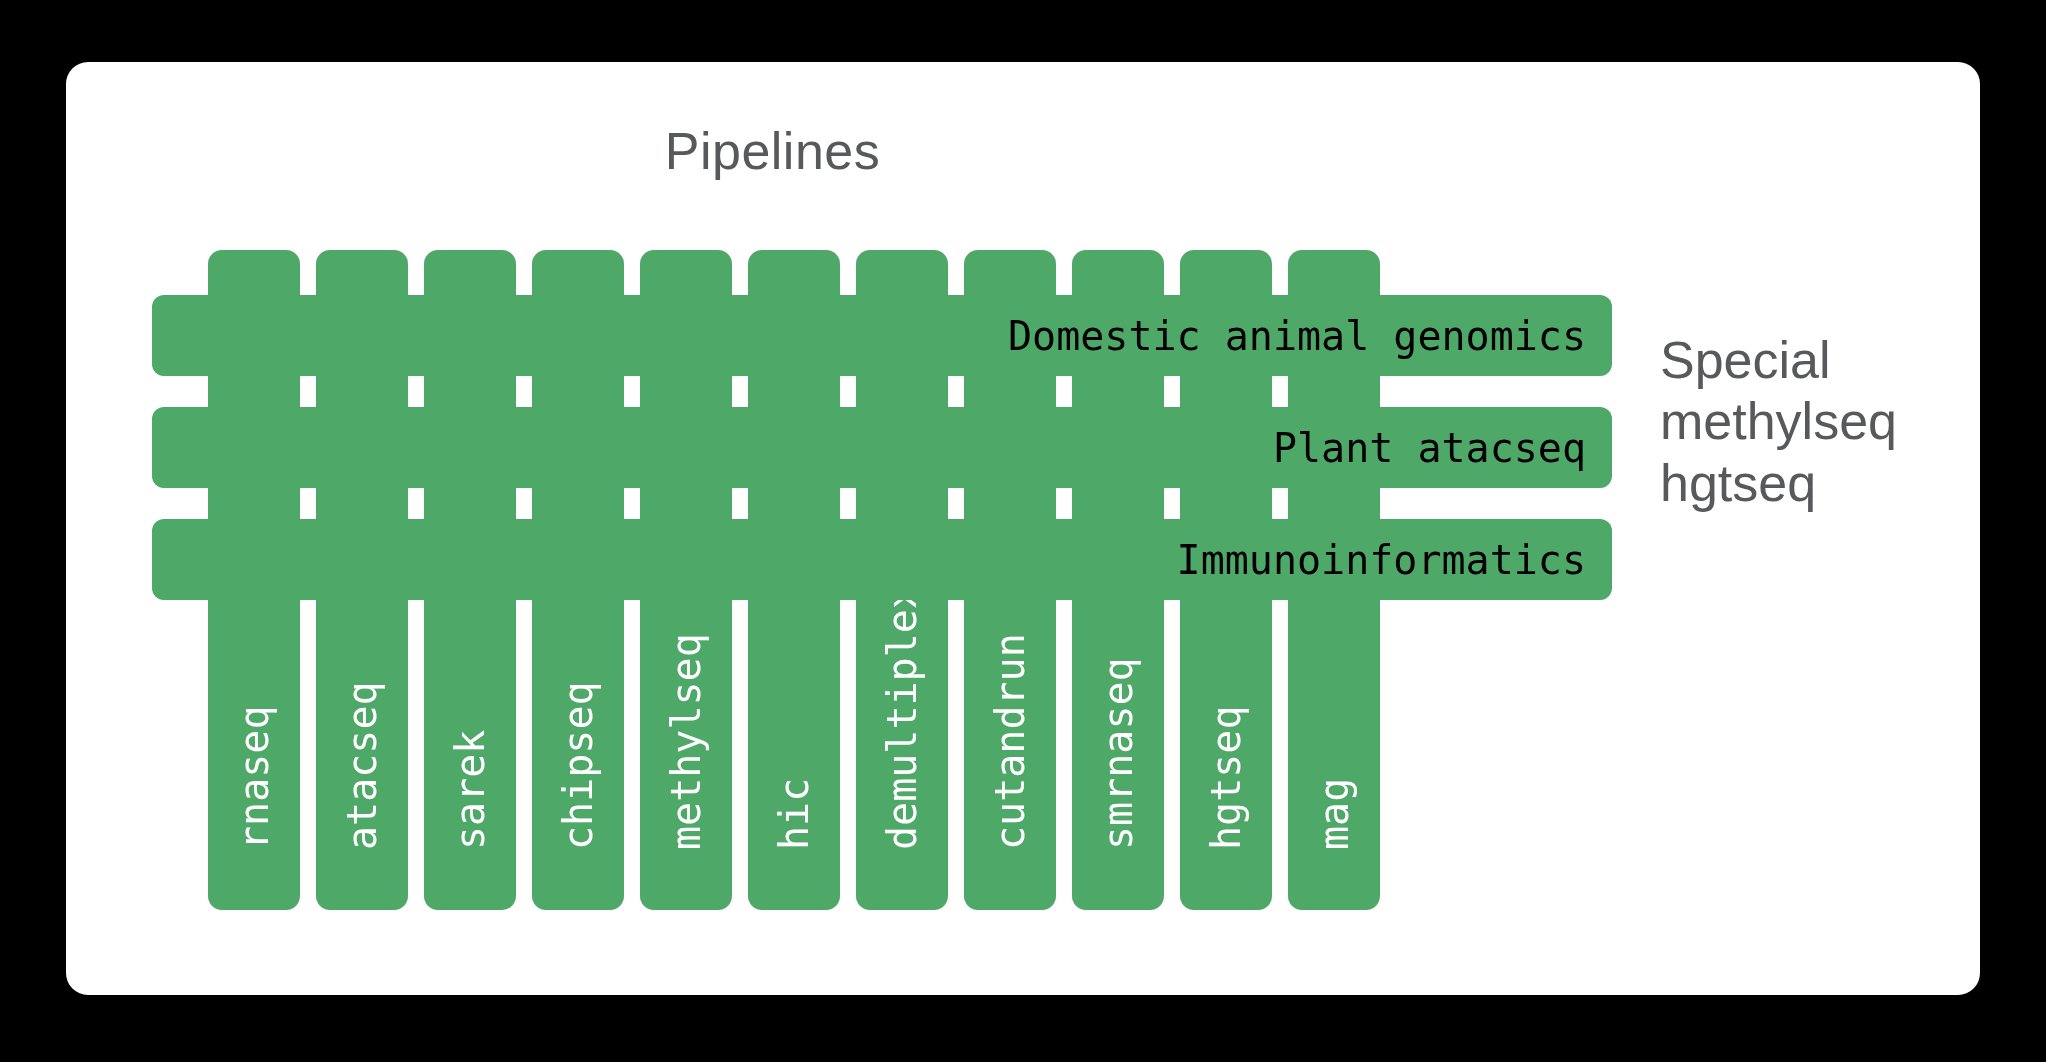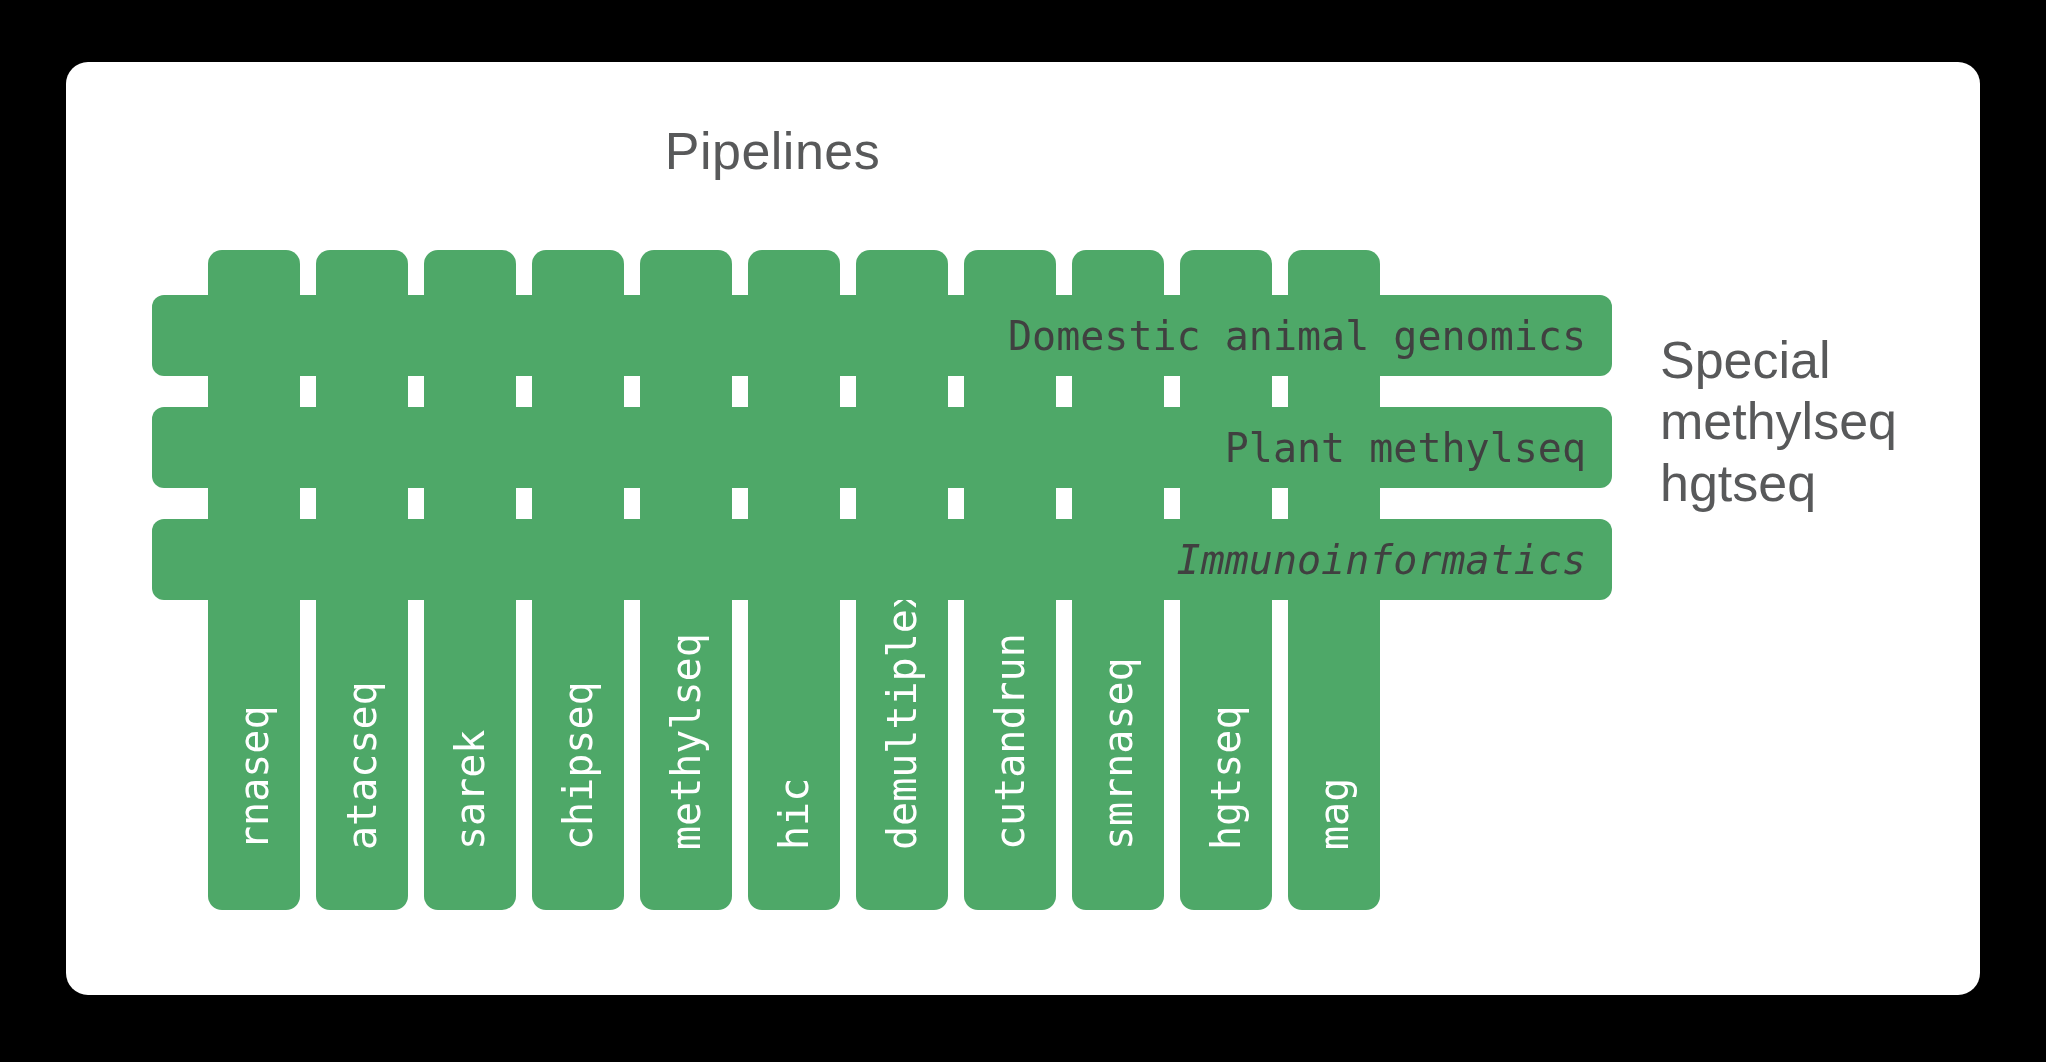--- a/index.html
+++ b/index.html
@@ -113,21 +113,21 @@
     box-sizing: border-box;
     display: flex;
     align-items: center;
     justify-content: flex-end;
     padding-right: 26px;
   }
   .sigbar .sigtext {
     font-family: "DejaVu Sans Mono", "Liberation Mono", monospace;
     font-size: 40px;
     font-weight: 400;
-    color: #404040;
+    color: #000000;
     line-height: 1;
     white-space: nowrap;
   }
 
   
 </style>
 </head>
 <body>
 
 <div id="stage">
@@ -230,21 +230,21 @@
           <span class="inner">mag</span>
         </div>
       </div>
     </div>
 
     <div class="sigbar" style="top:295px;">
       <span class="sigtext">Domestic animal genomics</span>
     </div>
 
     <div class="sigbar" style="top:407px;">
-      <span class="sigtext">Plant methylseq</span>
-    </div>
-
-    <div class="sigbar" style="top:519px;font-style:italic;">
+      <span class="sigtext">Plant atacseq</span>
+    </div>
+
+    <div class="sigbar" style="top:519px;">
       <span class="sigtext">Immunoinformatics</span>
     </div>
 
   </div>
 </div>
 
 </body></html>

